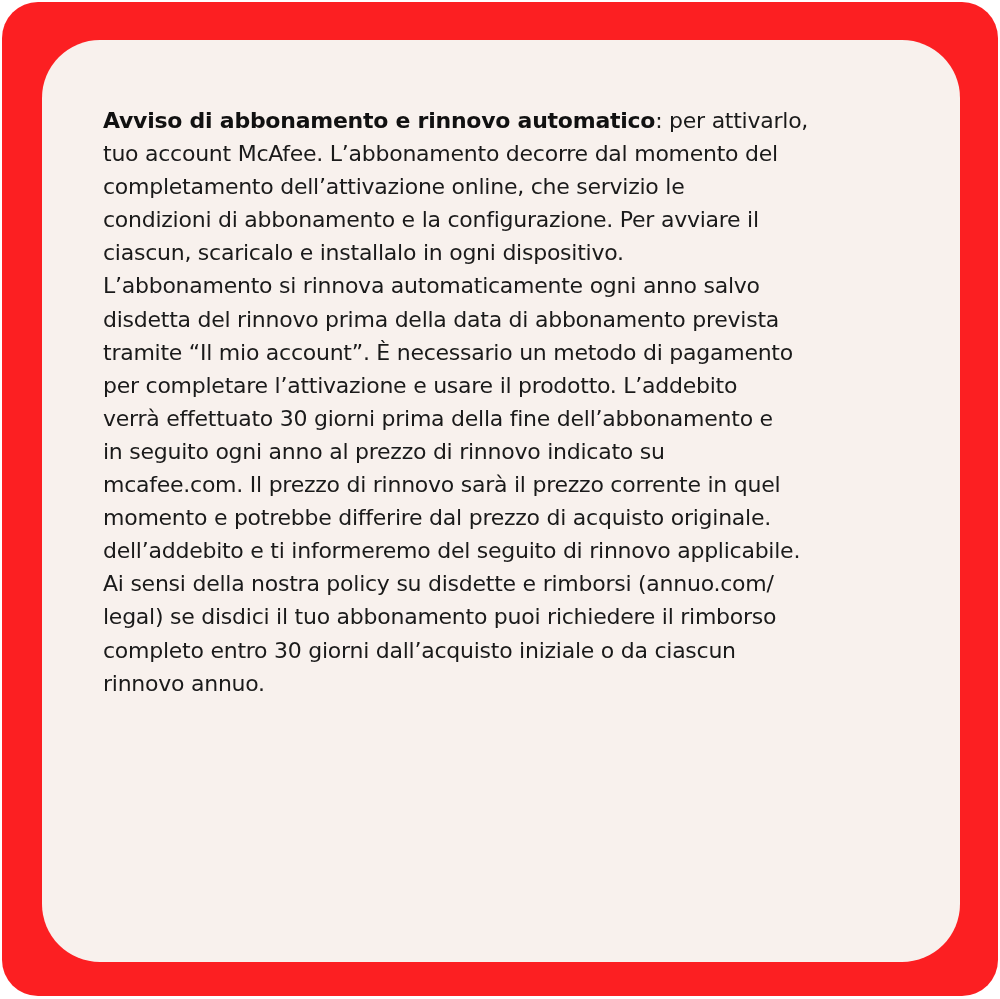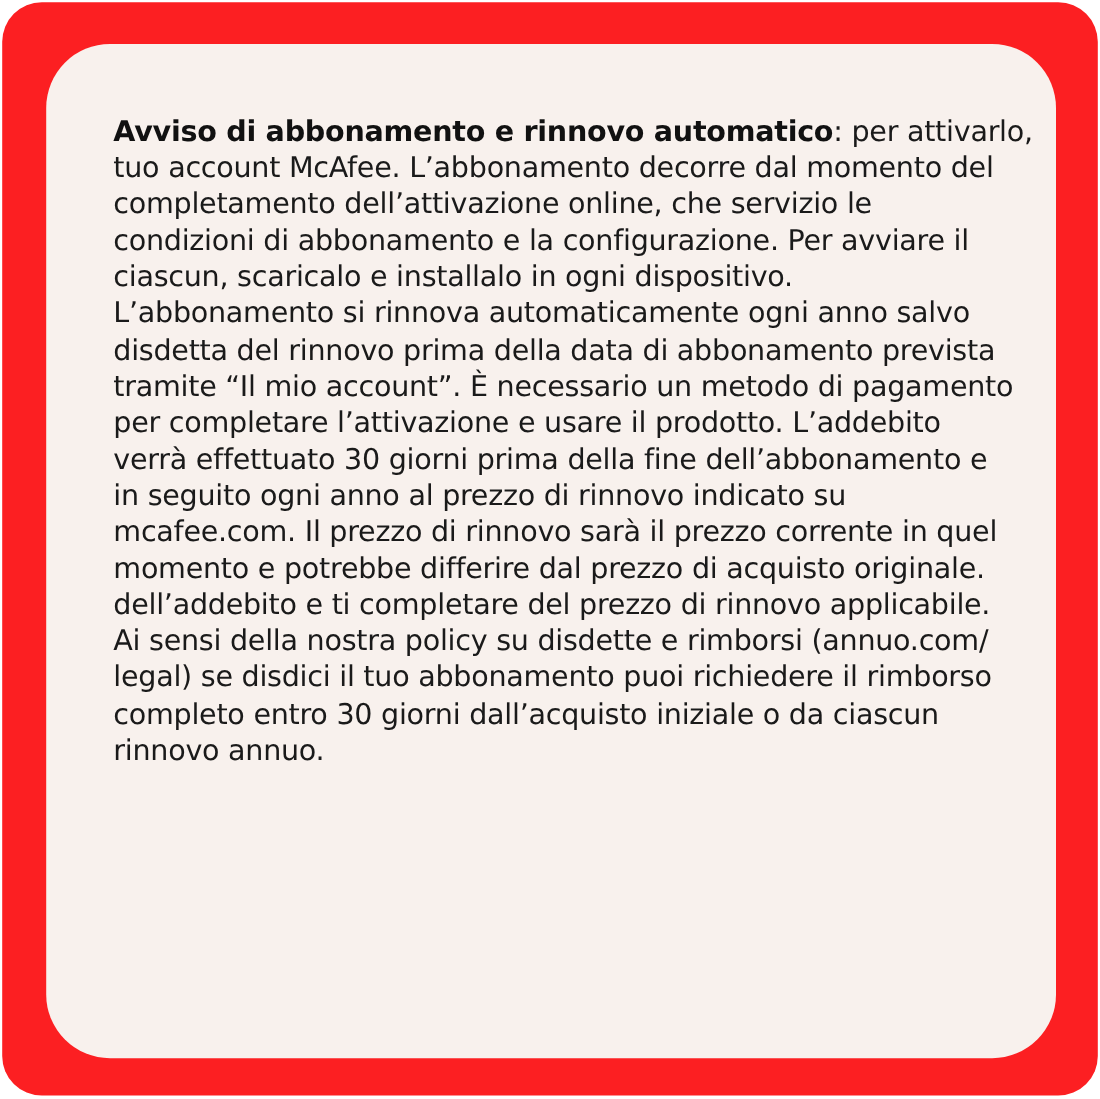--- a/index.html
+++ b/index.html
@@ -31,21 +31,21 @@
       background: #f8f1ed;
       border-radius: 58px;
     }
     .notice {
       position: absolute;
       left: 103px;
       top: 104px;
       width: 830px;
       margin: 0;
       font-family: "DejaVu Sans", sans-serif;
-      font-size: 26px;
+      font-size: 22px;
       line-height: 33.1px;
       color: #1a1a1a;
       letter-spacing: -0.25px;
     }
     .notice .line {
       display: block;
       white-space: nowrap;
     }
     .notice .heading {
       font-weight: bold;
@@ -66,18 +66,18 @@
   <span class="line">condizioni di abbonamento e la configurazione. Per avviare il</span>
   <span class="line">ciascun, scaricalo e installalo in ogni dispositivo.</span>
   <span class="line">L’abbonamento si rinnova automaticamente ogni anno salvo</span>
   <span class="line">disdetta del rinnovo prima della data di abbonamento prevista</span>
   <span class="line">tramite “Il mio account”. È necessario un metodo di pagamento</span>
   <span class="line">per completare l’attivazione e usare il prodotto. L’addebito</span>
   <span class="line">verrà effettuato 30 giorni prima della fine dell’abbonamento e</span>
   <span class="line">in seguito ogni anno al prezzo di rinnovo indicato su</span>
   <span class="line">mcafee.com. Il prezzo di rinnovo sarà il prezzo corrente in quel</span>
   <span class="line">momento e potrebbe differire dal prezzo di acquisto originale.</span>
-  <span class="line">dell’addebito e ti completare del prezzo di rinnovo applicabile.</span>
+  <span class="line">dell’addebito e ti informeremo del seguito di rinnovo applicabile.</span>
   <span class="line">Ai sensi della nostra policy su disdette e rimborsi (annuo.com/</span>
   <span class="line">legal) se disdici il tuo abbonamento puoi richiedere il rimborso</span>
   <span class="line">completo entro 30 giorni dall’acquisto iniziale o da ciascun</span>
   <span class="line">rinnovo annuo.</span>
 </p>
 
 </body></html>

